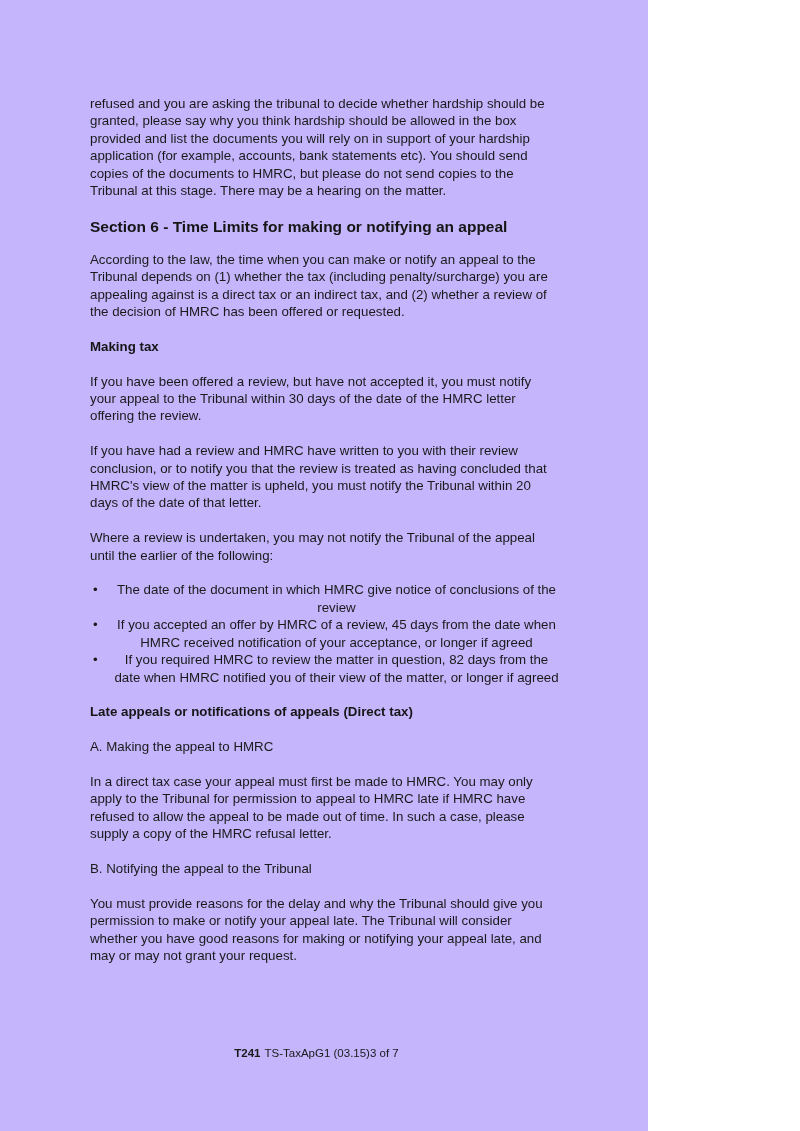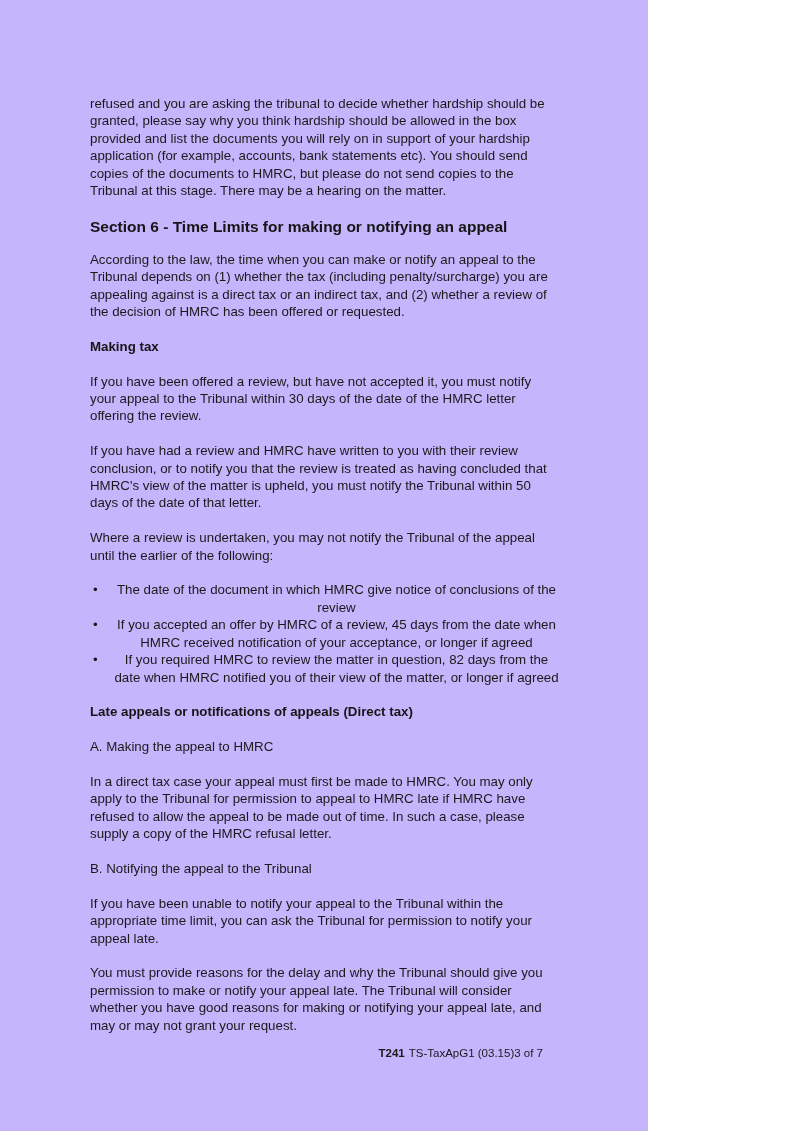--- a/index.html
+++ b/index.html
@@ -54,21 +54,21 @@
     position: absolute;
     left: 3px;
     top: 0;
   }
   .footer {
     position: absolute;
     top: 1046px;
     left: 90px;
     right: 105px;
     display: flex;
-    justify-content: flex-end;
+    justify-content: center;
     font-size: 11.5px;
     line-height: 14px;
     color: #1a1a1a;
   }
   .footer-left {
     display: flex;
     gap: 4px;
   }
   .bold { font-weight: bold; }
 </style>
@@ -82,39 +82,38 @@
 
     <h1 class="section-heading">Section 6 - Time Limits for making or notifying an appeal</h1>
 
     <p>According to the law, the time when you can make or notify an appeal to the Tribunal depends on (1) whether the tax (including penalty/surcharge) you are appealing against is a direct tax or an indirect tax, and (2) whether a review of the decision of HMRC has been offered or requested.</p>
 
     <h2 class="minor-heading">Making tax</h2>
 
 
     <p>If you have been offered a review, but have not accepted it, you must notify your appeal to the Tribunal within 30 days of the date of the HMRC letter offering the review.</p>
 
-    <p>If you have had a review and HMRC have written to you with their review conclusion, or to notify you that the review is treated as having concluded that HMRC's view of the matter is upheld, you must notify the Tribunal within 50 days of the date of that letter.</p>
+    <p>If you have had a review and HMRC have written to you with their review conclusion, or to notify you that the review is treated as having concluded that HMRC's view of the matter is upheld, you must notify the Tribunal within 20 days of the date of that letter.</p>
 
     <p>Where a review is undertaken, you may not notify the Tribunal of the appeal until the earlier of the following:</p>
 
     <ul class="bullets">
       <li>The date of the document in which HMRC give notice of conclusions of the review</li>
       <li>If you accepted an offer by HMRC of a review, 45 days from the date when HMRC received notification of your acceptance, or longer if agreed</li>
       <li>If you required HMRC to review the matter in question, 82 days from the date when HMRC notified you of their view of the matter, or longer if agreed</li>
     </ul>
 
     <h2 class="minor-heading">Late appeals or notifications of appeals (Direct tax)</h2>
 
     <p>A. Making the appeal to HMRC</p>
 
     <p>In a direct tax case your appeal must first be made to HMRC. You may only apply to the Tribunal for permission to appeal to HMRC late if HMRC have refused to allow the appeal to be made out of time. In such a case, please supply a copy of the HMRC refusal letter.</p>
 
     <p>B. Notifying the appeal to the Tribunal</p>
 
-    <p>If you have been unable to notify your appeal to the Tribunal within the appropriate time limit, you can ask the Tribunal for permission to notify your appeal late.</p>
 
     <p>You must provide reasons for the delay and why the Tribunal should give you permission to make or notify your appeal late. The Tribunal will consider whether you have good reasons for making or notifying your appeal late, and may or may not grant your request.</p>
 
   </div>
 
   <div class="footer">
     <div class="footer-left">
       <span class="bold">T241</span>
       <span>TS-TaxApG1 (03.15)</span>
     </div>

